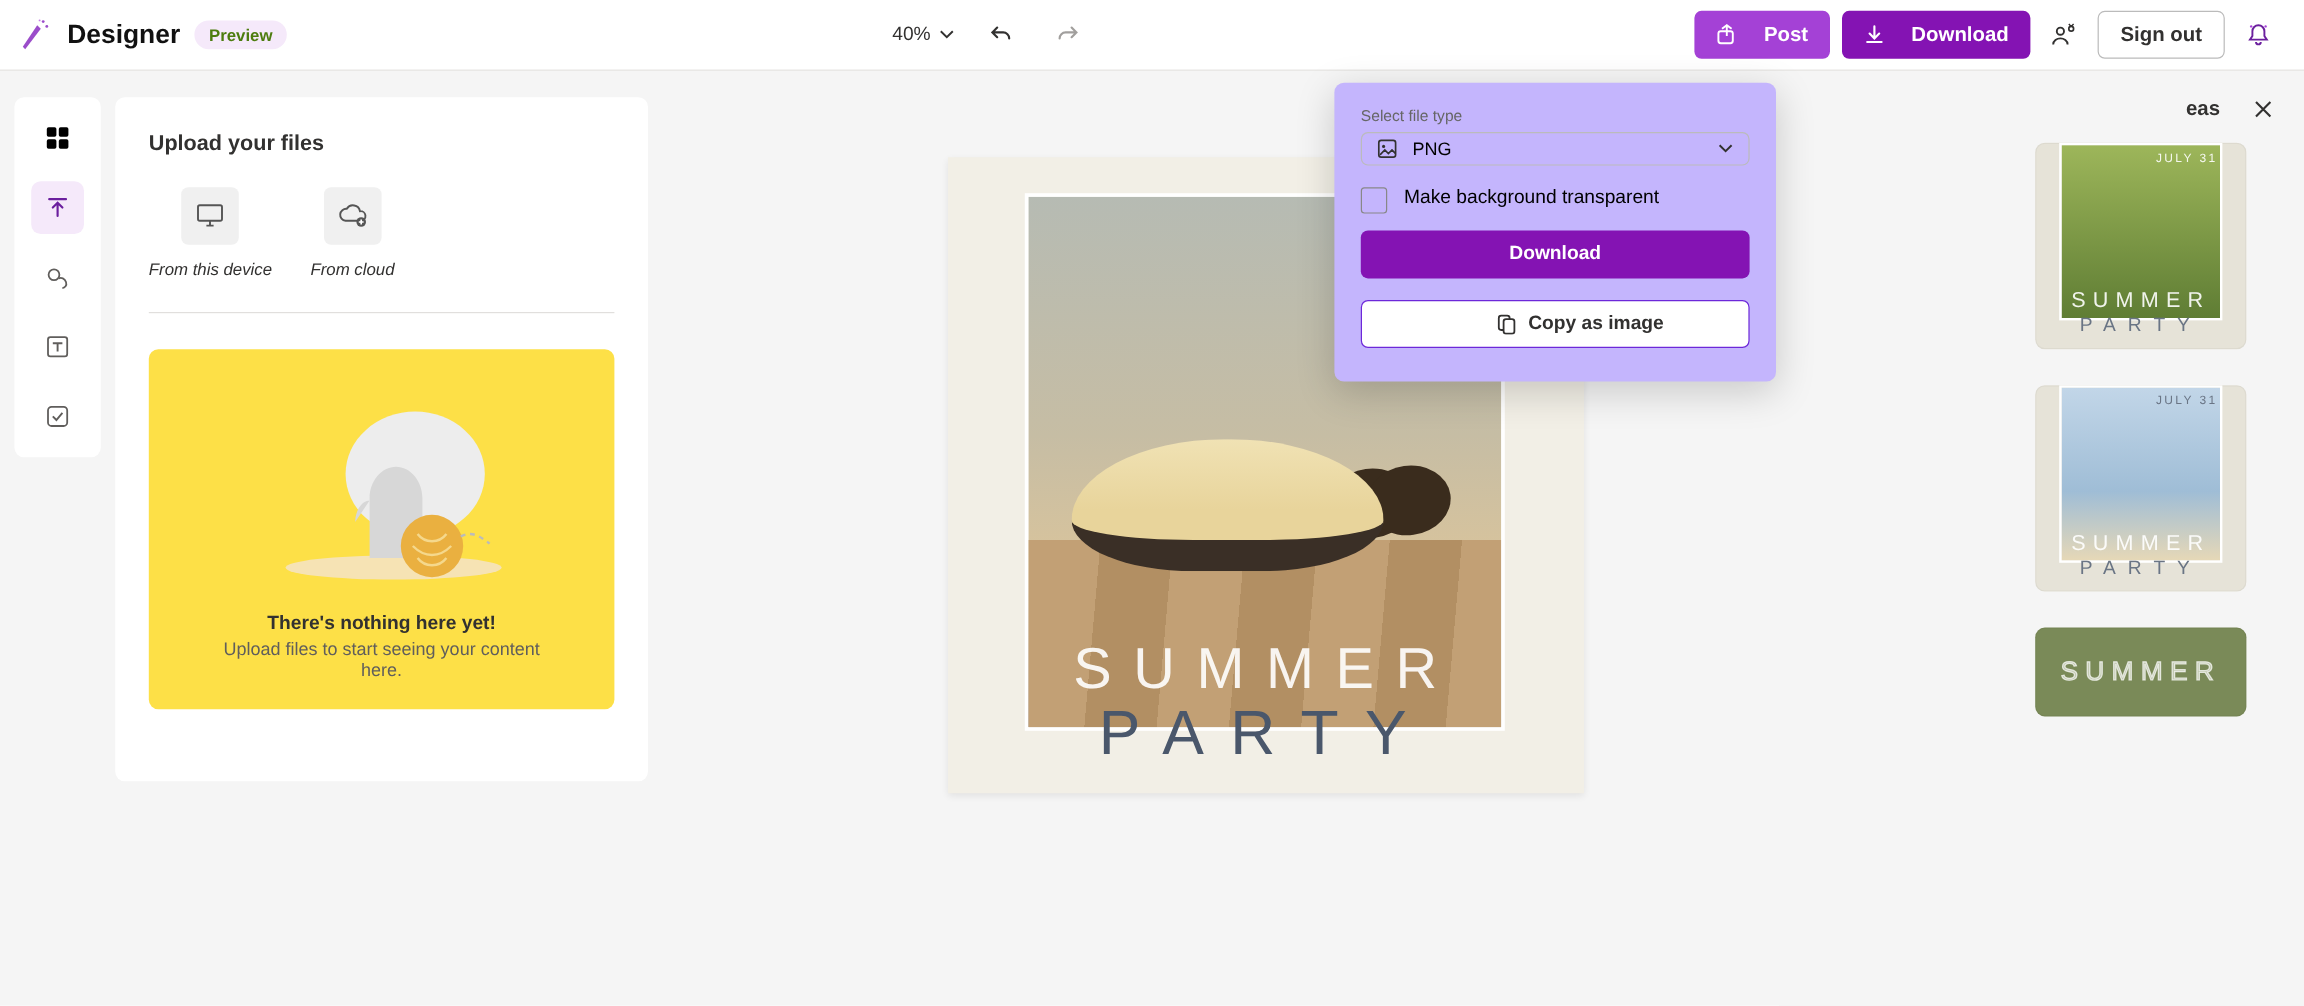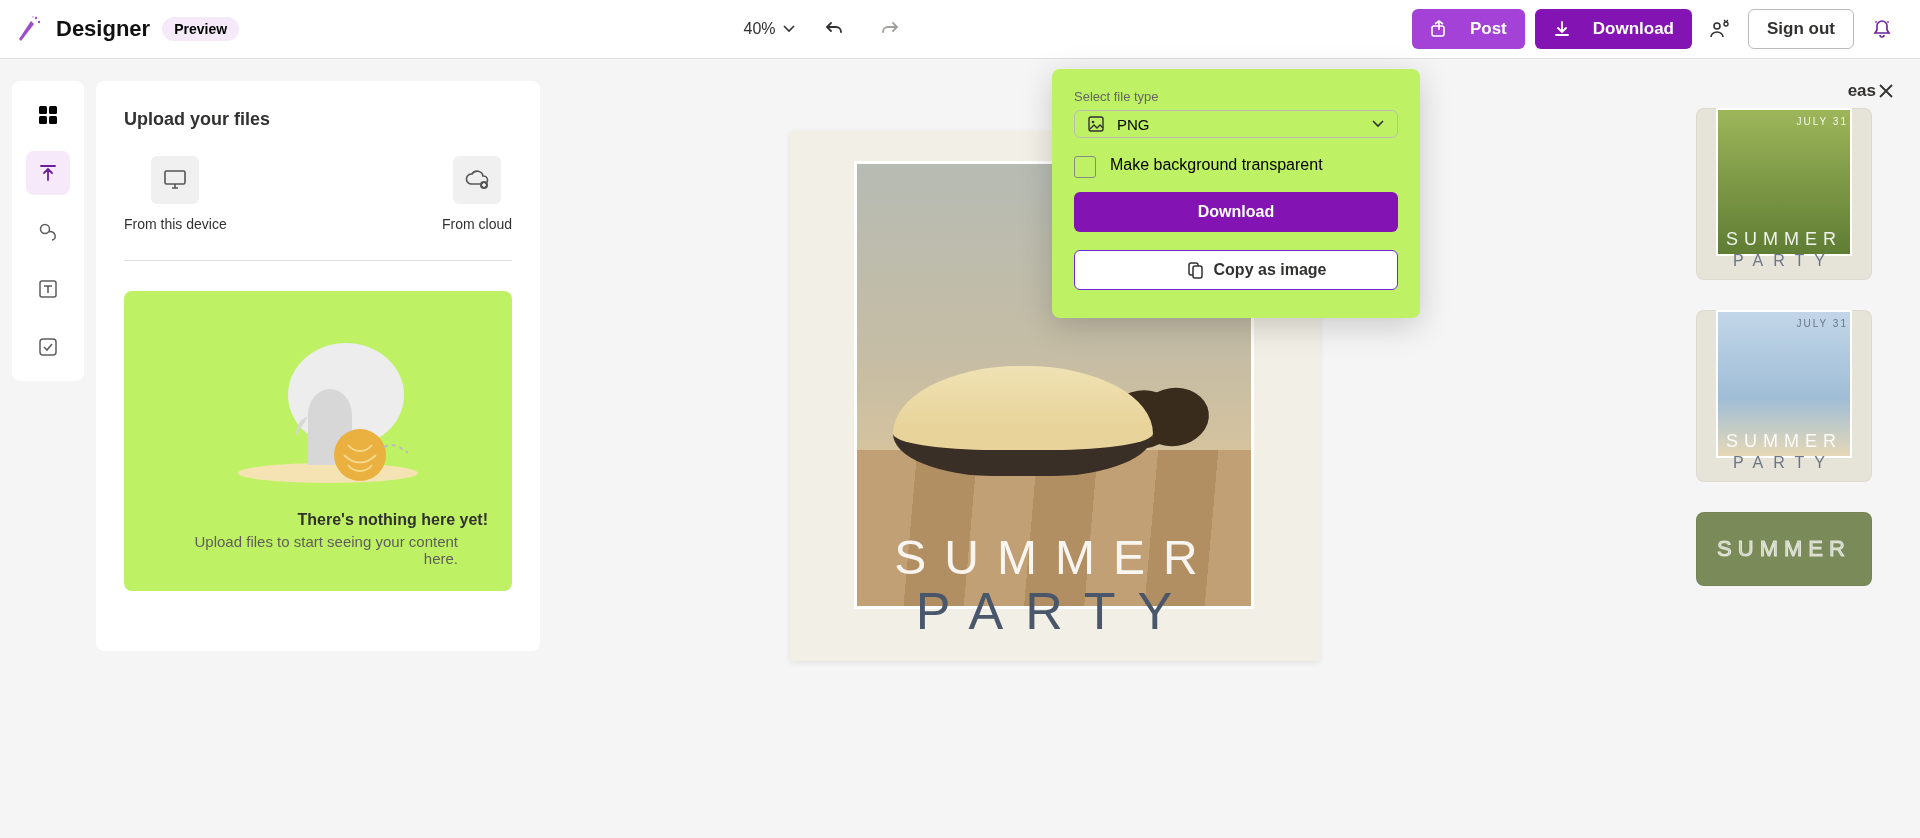--- a/index.html
+++ b/index.html
@@ -14,21 +14,21 @@
     --canvas-cream:#f2efe6;
     --steel:#4a576b;
   }
   *{box-sizing:border-box;font-family:"Segoe UI",Arial,sans-serif;}
   body{margin:0;height:838px;width:1920px;overflow:hidden;background:#fff;}
 
   
   .header{height:var(--header-h);display:flex;align-items:center;padding:0 14px;border-bottom:1px solid var(--border);}
   .logo-wrap{display:flex;align-items:center;gap:12px;}
   .brand{font-size:22px;font-weight:600;color:#111;}
-  .pill{background:#f5e9fa;color:#000000;font-size:14px;font-weight:600;padding:4px 12px;border-radius:16px;}
+  .pill{background:#f5e9fa;color:#4d7c0f;font-size:14px;font-weight:600;padding:4px 12px;border-radius:16px;}
   .hdr-center{margin-left:auto;display:flex;align-items:center;gap:20px;}
   .zoom{display:flex;align-items:center;gap:6px;font-size:16px;color:var(--ink);cursor:pointer;}
   .icobtn{width:36px;height:36px;display:flex;align-items:center;justify-content:center;border-radius:6px;color:var(--ink);}
   .icobtn.dim{color:#a19f9d;}
   .hdr-right{margin-left:auto;display:flex;align-items:center;gap:10px;padding-right:6px;}
   .btn{height:40px;display:flex;align-items:center;gap:22px;padding:0 18px;border-radius:6px;font-size:17px;font-weight:600;cursor:pointer;border:0;}
   .btn.post{background:#a441d6;color:#fff;}
   .btn.download{background:#8413b3;color:#fff;}
   .btn.outline{background:#fff;color:var(--ink);border:1px solid #bbb;}
 
@@ -36,60 +36,60 @@
   .workspace{position:absolute;top:var(--header-h);left:0;right:0;bottom:0;background:var(--bg);}
 
   
   .rail{position:absolute;top:22px;left:12px;width:72px;background:#fff;border-radius:var(--pane-radius);padding:12px 0;display:flex;flex-direction:column;align-items:center;gap:14px;}
   .rail-item{width:44px;height:44px;display:flex;align-items:center;justify-content:center;border-radius:8px;color:var(--ink-dim);cursor:pointer;}
   .rail-item.active{background:#f5e9fa;color:var(--purple-dark);}
 
   
   .upanel{position:absolute;top:22px;left:96px;width:444px;height:570px;background:#fff;border-radius:var(--pane-radius);padding:28px;}
   .ptitle{font-size:18px;font-weight:700;color:var(--ink);margin-bottom:26px;}
-  .srcrow{display:flex;gap:32px;justify-content:space-between;}
+  .srcrow{display:flex;gap:32px;justify-content:flex-start;font-style:italic;}
   .src{display:flex;flex-direction:column;align-items:center;gap:12px;cursor:pointer;}
   .srcbox{width:48px;height:48px;background:#f0f0f0;border-radius:6px;display:flex;align-items:center;justify-content:center;color:#555;}
   .srclbl{font-size:14px;color:var(--ink);}
   .hr{height:1px;background:var(--border);margin:28px 0 30px;}
-  .empty{background:#bef264;border-radius:8px;padding:24px;text-align:right;}
+  .empty{background:#fde047;border-radius:8px;padding:24px;text-align:center;}
   .empty svg{display:block;margin:0 auto 16px;}
   .etit{font-size:16px;font-weight:700;color:var(--ink);}
   .esub{font-size:15px;color:var(--ink-dim);max-width:280px;margin:4px auto 0;}
 
   
   .canvas{position:absolute;top:72px;left:790px;width:530px;height:530px;background:var(--canvas-cream);padding:30px 32px 20px;box-shadow:0 2px 6px rgba(0,0,0,.08);}
   .photo{width:400px;height:448px;border:3px solid #fff;margin:0 0 0 32px;position:relative;overflow:hidden;
     background:linear-gradient(180deg,#b6bbb3 0%,#c6bda4 45%,#d9c49c 70%,#7a604c 100%);}
   .hat{position:absolute;left:36px;bottom:130px;width:260px;height:110px;border-radius:150px 150px 120px 120px/80px 80px 50px 50px;background:linear-gradient(180deg,#f0e2b4 0%,#e8d49b 70%);border-bottom:26px solid #3a2f26;}
   .glasses{position:absolute;right:42px;bottom:160px;width:70px;height:58px;border-radius:50%;background:#3a2c1d;box-shadow:-32px -2px 0 0 #3a2c1d;transform:rotate(-8deg);}
   .deck{position:absolute;left:0;right:0;bottom:0;height:156px;background:repeating-linear-gradient(95deg,#c2a075 0 60px,#b28f63 60px 120px);}
   .ctop{position:absolute;top:52px;left:78px;font-size:21px;letter-spacing:6px;color:var(--steel);font-weight:600;}
   .ctop2{position:absolute;top:82px;right:80px;font-size:17px;letter-spacing:8px;color:var(--steel);font-weight:600;}
   .cbig{position:absolute;left:0;right:0;bottom:20px;text-align:center;font-weight:300;letter-spacing:18px;color:rgba(255,255,255,0.9);}
   .cbig .l1{font-size:48px;margin-bottom:-4px;}
   .cbig .l2{font-size:52px;color:var(--steel);letter-spacing:22px;}
 
   
   .ideas{position:absolute;top:22px;right:24px;width:200px;}
-  .ideas-head{display:flex;align-items:center;justify-content:flex-end;margin-bottom:7px;font-size:17px;font-weight:600;color:var(--ink);}
+  .ideas-head{display:flex;align-items:center;justify-content:flex-end;gap:26px;margin-bottom:18px;font-size:17px;font-weight:600;color:var(--ink);}
   .close-x{width:20px;height:20px;cursor:pointer;display:flex;align-items:center;justify-content:center;}
   .idea-list{display:flex;flex-direction:column;gap:30px;}
   .idea{width:176px;height:172px;border-radius:8px;background:#e6e3d8;position:relative;overflow:hidden;box-shadow:0 0 0 1px rgba(0,0,0,.04) inset;}
   .idea .strip{position:absolute;left:20px;top:0;width:136px;height:108px;border:2px solid #fff;}
   .idea.i1 .strip{height:148px;background:linear-gradient(180deg,#9db65a 0%,#5f7d34 100%);}
   .idea.i2 .strip{height:148px;background:linear-gradient(180deg,#c2d6e8 0%,#9fbdd6 60%,#e6d8b7 100%);}
   .idea.i3{background:#7a8a58;height:74px;}
   .idea .date{position:absolute;top:8px;right:24px;font-size:10px;letter-spacing:2px;color:rgba(255,255,255,.9);}
   .idea .txt1{position:absolute;bottom:30px;left:0;right:0;text-align:center;font-size:18px;letter-spacing:6px;color:rgba(255,255,255,.9);}
   .idea .txt2{position:absolute;bottom:10px;left:0;right:0;text-align:center;font-size:16px;letter-spacing:10px;color:#6a7585;}
   .idea.i3 .txt1{bottom:auto;top:24px;font-size:22px;color:rgba(255,255,255,.55);-webkit-text-stroke:1px rgba(255,255,255,.7);}
 
   
-  .pop{position:absolute;top:10px;left:1052px;width:368px;background:#bef264;border-radius:8px;box-shadow:0 8px 32px rgba(0,0,0,.18);padding:20px 22px 22px;z-index:5;}
+  .pop{position:absolute;top:10px;left:1112px;width:368px;background:#c4b5fd;border-radius:8px;box-shadow:0 8px 32px rgba(0,0,0,.18);padding:20px 22px 22px;z-index:5;}
   .pop-lbl{font-size:13px;color:#666;margin-bottom:6px;}
   .pop-sel{height:28px;border:1px solid #bbb;border-radius:6px;display:flex;align-items:center;padding:0 12px;gap:12px;cursor:pointer;}
   .pop-sel .val{font-size:15px;flex:1;}
   .chkrow{display:flex;align-items:flex-start;gap:14px;margin:18px 0 14px;cursor:pointer;}
   .chk{width:22px;height:22px;border:1.5px solid #888;border-radius:3px;}
   .pop .pbtn{width:100%;height:40px;border-radius:6px;font-size:16px;font-weight:600;display:flex;align-items:center;justify-content:center;gap:10px;margin-top:12px;cursor:pointer;border:0;}
   .pbtn.primary{background:#8413b3;color:#fff;}
   .pbtn.secondary{background:#fff;color:var(--ink);border:1px solid #6d28d9;margin-top:18px;padding-left:46px;}
   .gap{height:6px;}
 </style>

